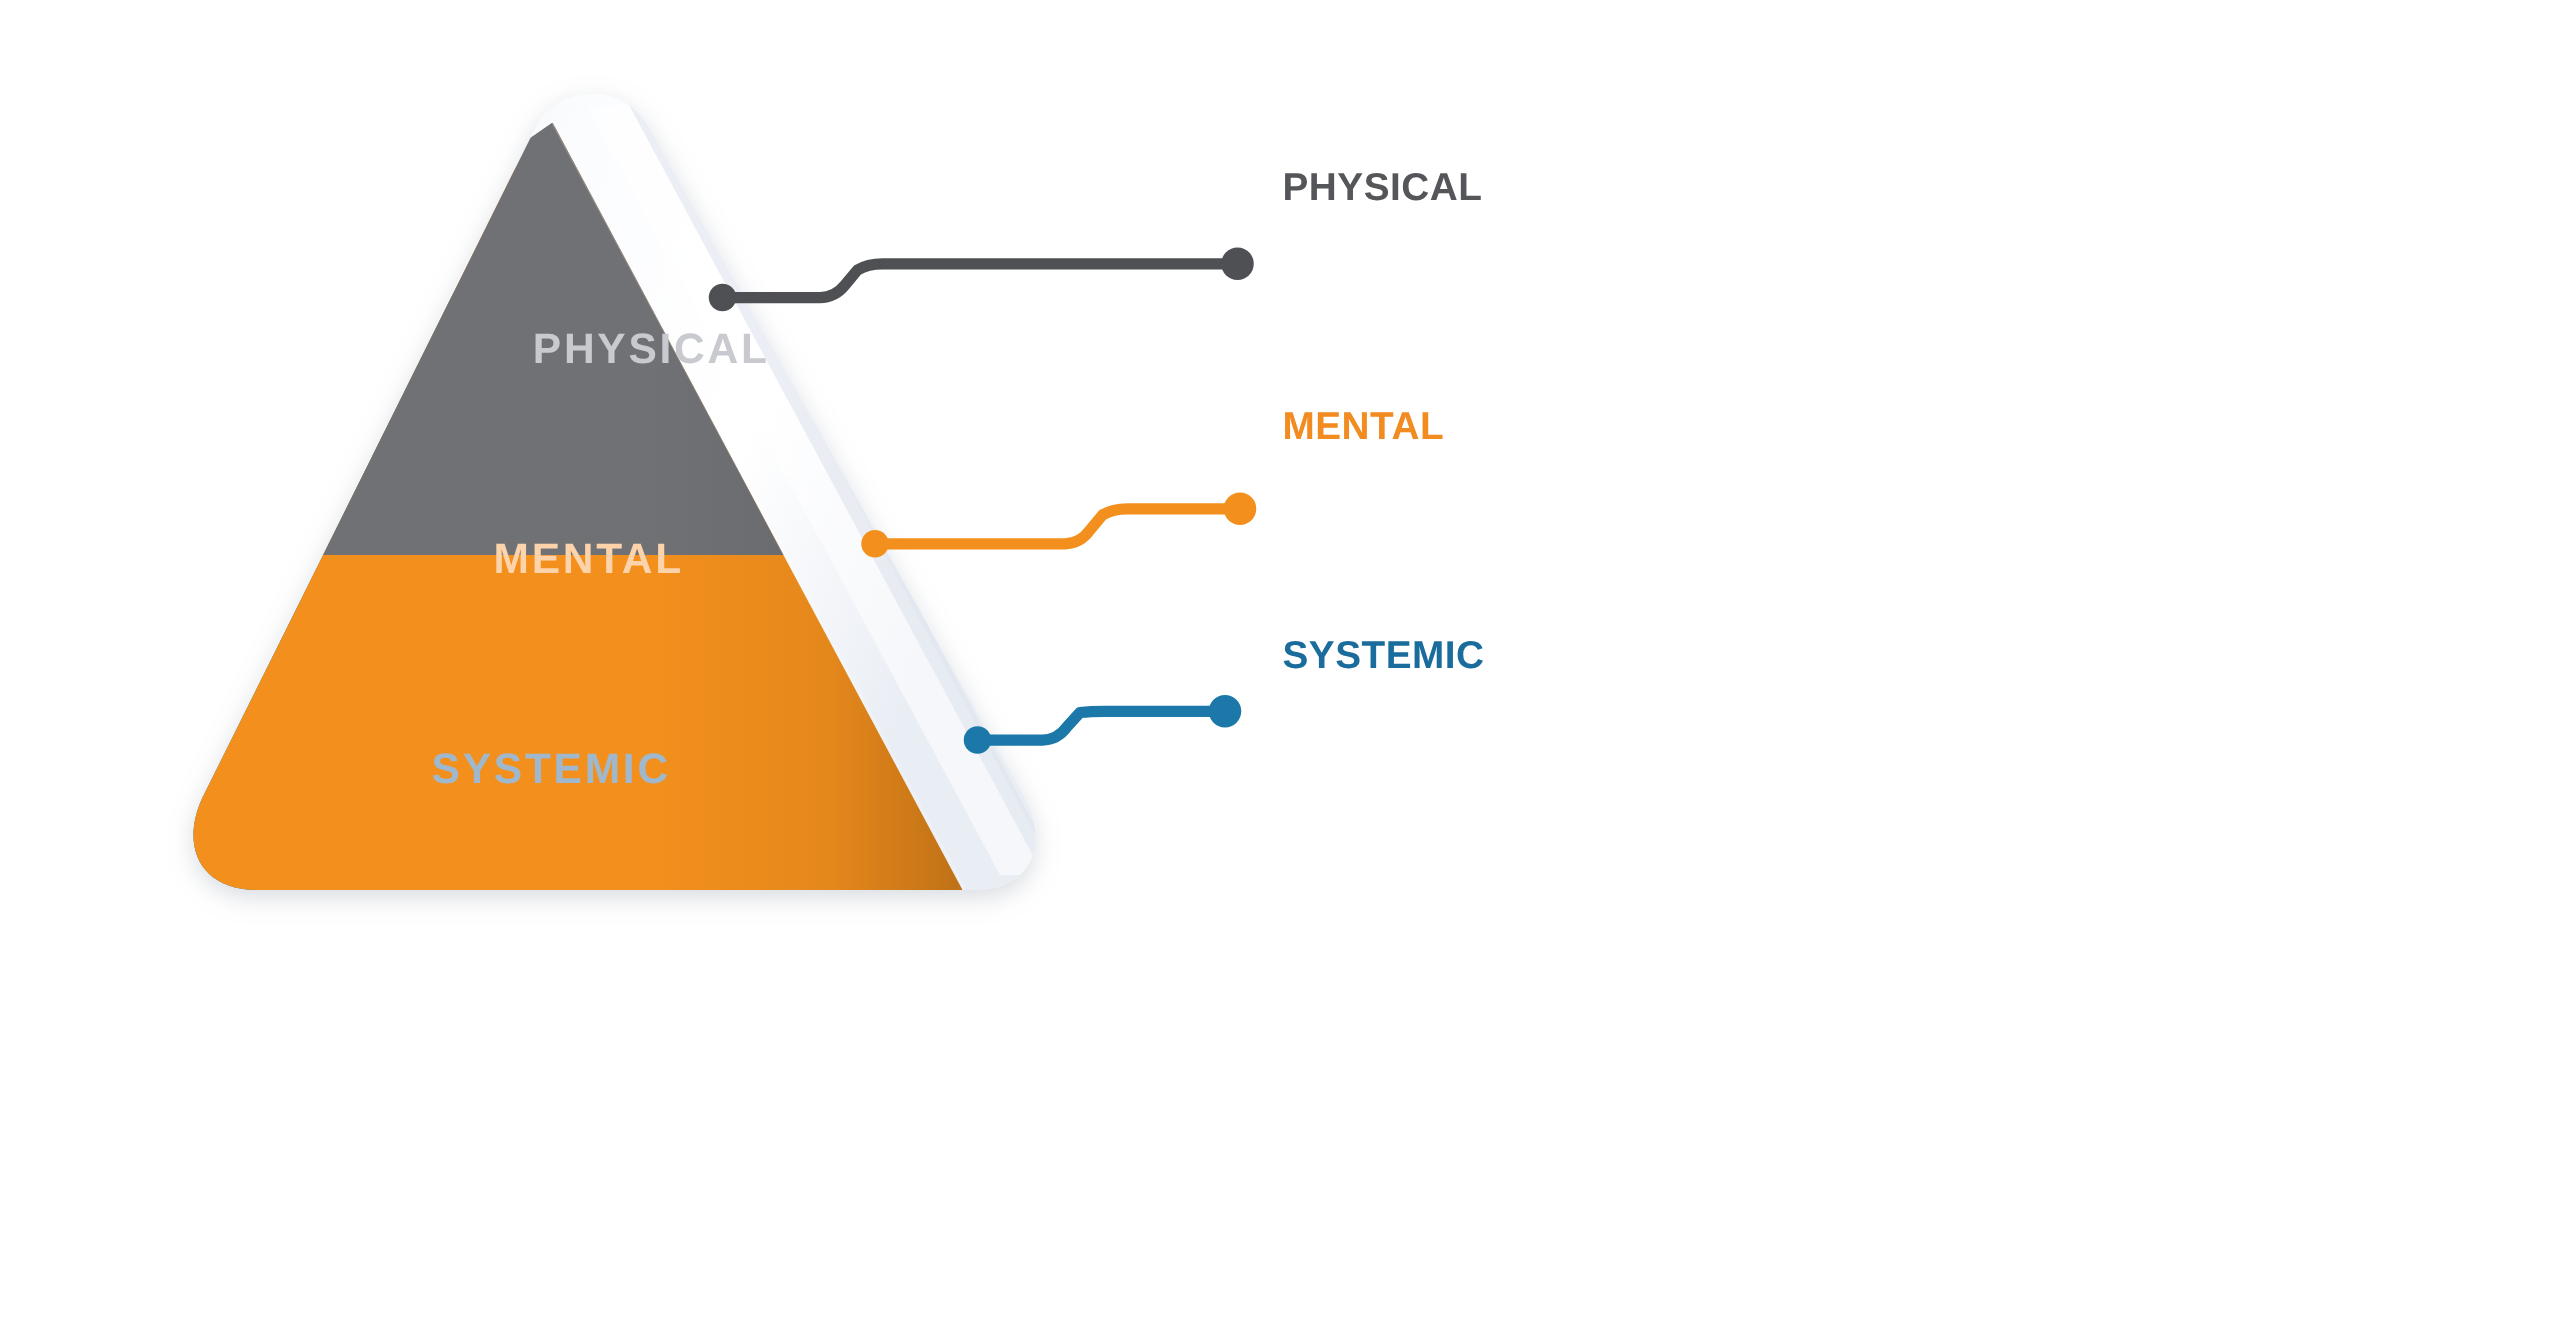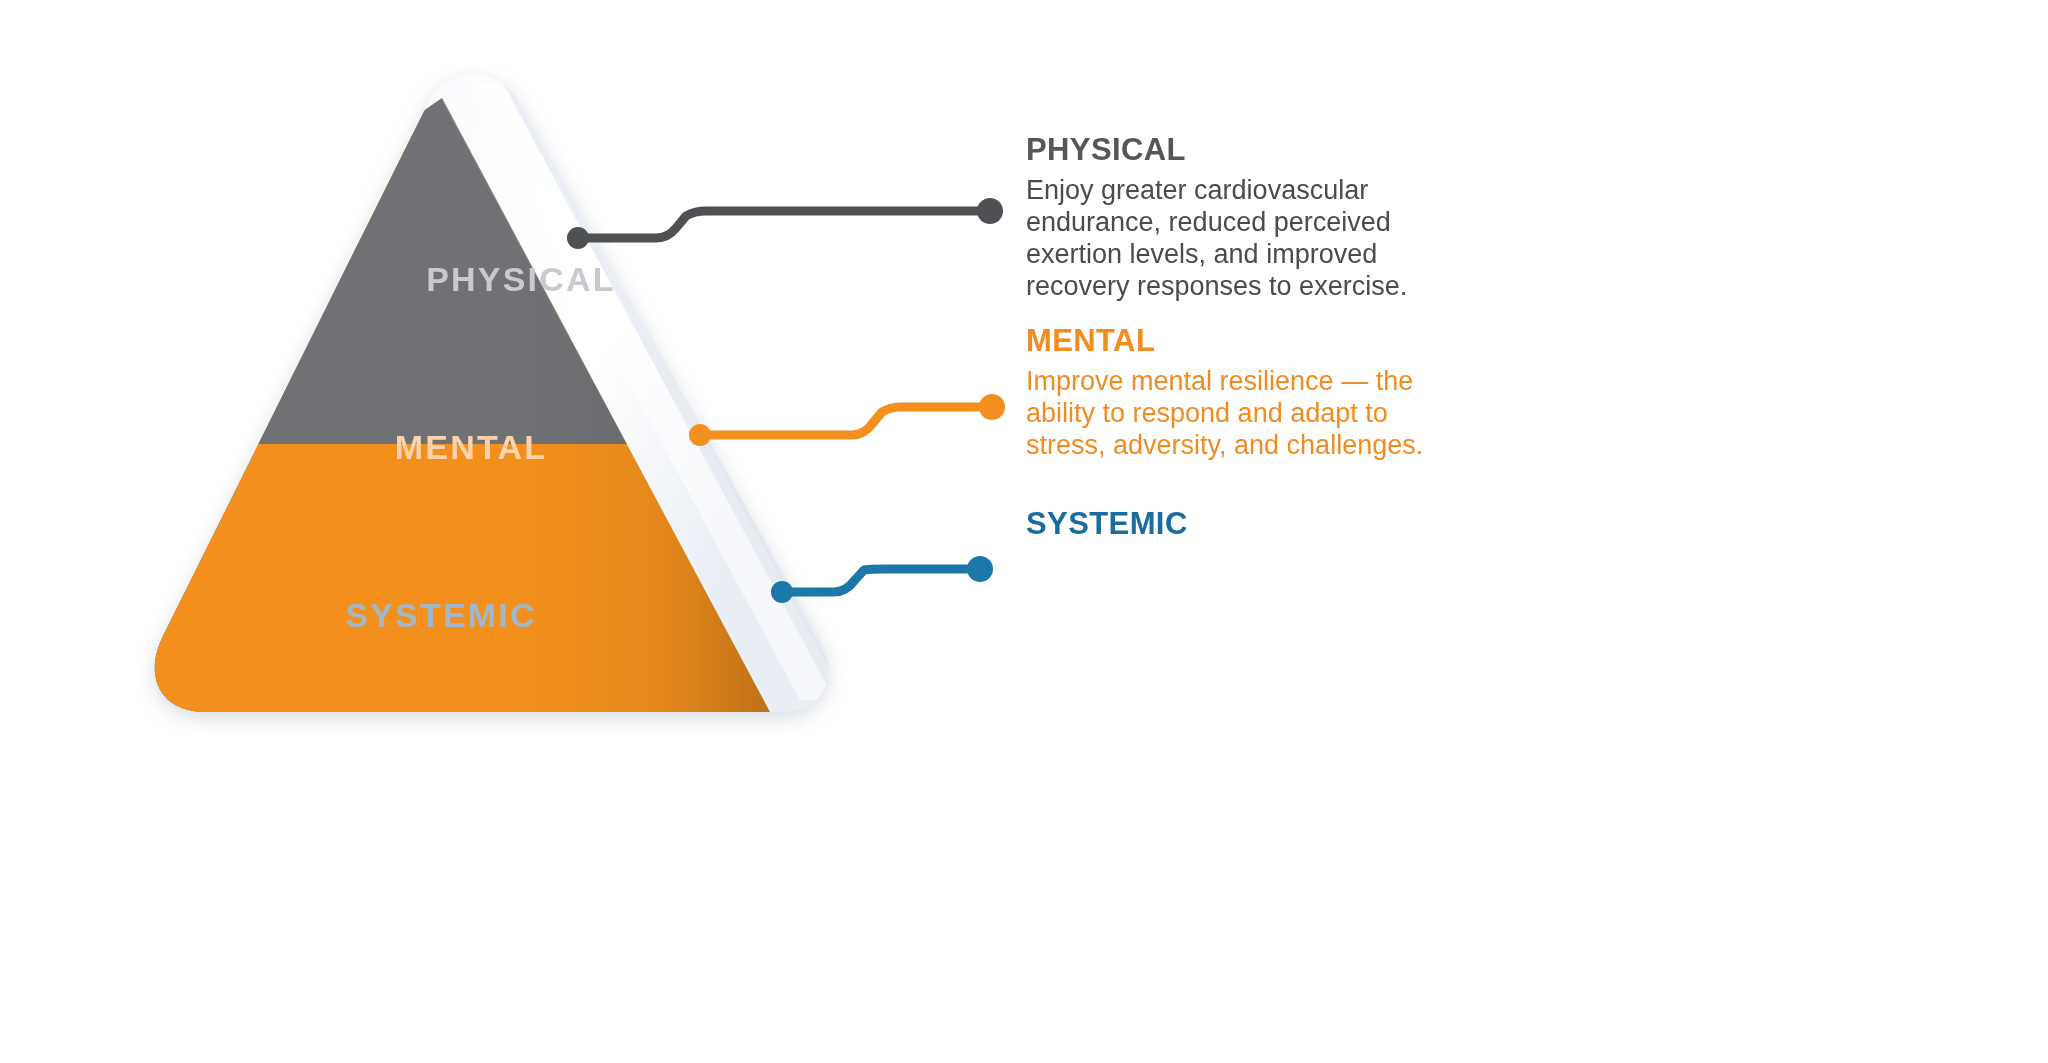--- a/index.html
+++ b/index.html
@@ -233,31 +233,24 @@
       <path d="M 782 592 L 834 592 Q 846 592 854 581 L 864 570 Q 872 569 884 569 L 980 569" stroke="#1b78a8" stroke-width="9" fill="none" stroke-linecap="round" stroke-linejoin="round"></path>
       <circle cx="782" cy="592" r="11" fill="#1b78a8"></circle>
       <circle cx="980" cy="569" r="13" fill="#1b78a8"></circle>
     </g>
   </svg>
 
   <div id="content-column">
 
     <div class="content-block t-physical" id="block-physical">
       <h2 class="block-title">PHYSICAL</h2>
-      <p class="block-body">Enjoy greater cardiovascular
-endurance, reduced perceived
-exertion levels, and improved
-recovery responses to exercise.</p>
     </div>
 
     <div class="content-block t-mental" id="block-mental">
       <h2 class="block-title">MENTAL</h2>
-      <p class="block-body">Improve mental resilience — the
-ability to respond and adapt to
-stress, adversity, and challenges.</p>
     </div>
 
     <div class="content-block t-systemic" id="block-systemic">
       <h2 class="block-title">SYSTEMIC</h2>
     </div>
 
   </div>
 </div>
 
 </body></html>

